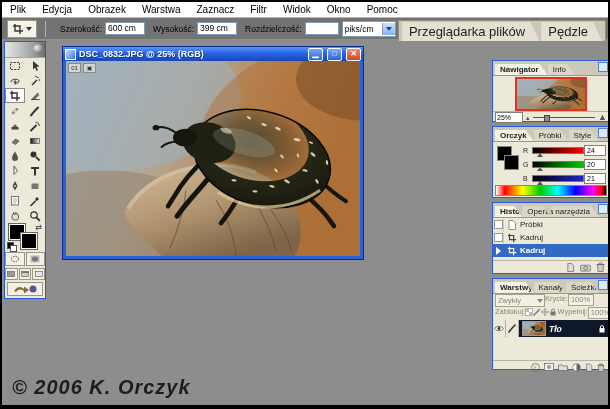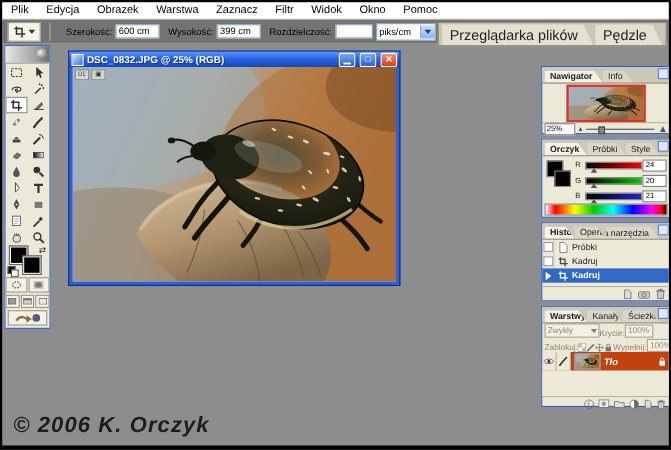--- a/index.html
+++ b/index.html
@@ -94,27 +94,27 @@
   .hist-row{height:13px;display:flex;align-items:center;font-size:8px;color:#222;gap:3px;}
   .h-check{width:10px;height:100%;border-right:1px solid #cfcbbc;display:flex;align-items:center;justify-content:center;flex:none;}
   .h-box{width:7px;height:7px;border:1px solid #999;background:#fff;}
   .hist-row.sel{background:#316ac5;color:#fff;font-weight:bold;}
   .hist-row.sel .h-check{border-right-color:#316ac5;}
   .h-ptr{width:0;height:0;border-top:4px solid transparent;border-bottom:4px solid transparent;border-left:5px solid #fff;}
   .hist-foot{height:12px;border-top:1px solid #b8b4a4;display:flex;align-items:center;justify-content:flex-end;gap:5px;padding:0 4px;position:absolute;bottom:0;left:0;right:0;}
 
   
   .pal.layers{top:276px;height:92px;}
-  .ly-ctrl{height:13px;display:flex;align-items:flex-end;padding:0 2px;gap:0;font-size:7.5px;color:#8a8778;}
+  .ly-ctrl{height:13px;display:flex;align-items:flex-start;padding:0 2px;gap:0;font-size:7.5px;color:#8a8778;}
   .ly-dd{width:48px;height:11px;border:1px solid #a5a293;background:#f2f0e3;display:flex;align-items:center;color:#8a8778;}
   .ly-dd .txt{flex:1;padding-left:2px;font-size:7.5px;}
   .ly-dd .caret{border-top-color:#8a8778;margin-right:1px;}
   .ly-val{width:22px;height:10px;border:1px solid #a5a293;background:#f2f0e3;font-size:7.5px;line-height:10px;padding-left:2px;color:#8a8778;}
   .lockico{width:9px;height:9px;display:flex;align-items:center;justify-content:center;}
-  .ly-row{height:17px;background:#c2410c;display:flex;align-items:center;color:#fff;}
+  .ly-row{height:17px;background:#0f172a;display:flex;align-items:center;color:#fff;}
   .ly-eye,.ly-brush{width:12px;height:100%;background:#ece9d8;border-right:1px solid #b5b1a2;display:flex;align-items:center;justify-content:center;flex:none;}
   .ly-thumb{width:22px;height:13px;border:1px solid #999;margin:0 3px;overflow:hidden;flex:none;background:#b09a82;}
   .ly-thumb svg{display:block;width:100%;height:100%;}
   .ly-name{flex:1;font-size:8.5px;font-style:italic;font-weight:bold;}
   .ly-empty{height:23px;background:#ece9d8;}
   .ly-foot{height:12px;border-top:1px solid #b8b4a4;display:flex;align-items:center;justify-content:flex-end;gap:4px;padding:0 4px;}
 
   
   .copyright{position:absolute;left:10px;bottom:6px;font-size:20px;font-weight:bold;font-style:italic;color:#1d1d1d;letter-spacing:1px;}
 

